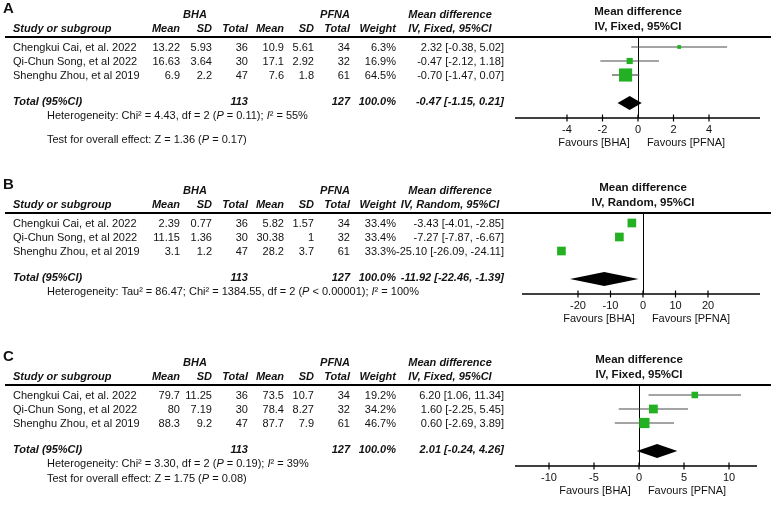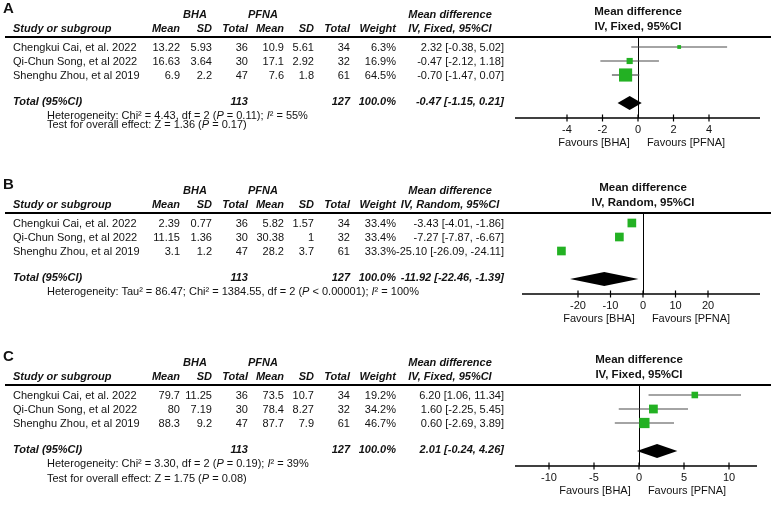--- a/index.html
+++ b/index.html
@@ -7,21 +7,21 @@
        font-family:"Liberation Sans","DejaVu Sans",sans-serif;font-size:11px;color:#121212;}
   .panel{position:absolute;left:0;width:771px;}
   .plabel{position:absolute;top:0px;left:3px;font-weight:bold;font-size:15px;line-height:16px;}
   .trow{position:absolute;left:0;width:504px;height:14px;line-height:14px;display:grid;
         grid-template-columns:142px 38px 32px 36px 36px 30px 36px 46px 108px;white-space:nowrap;}
   .bold{font-weight:bold;font-style:italic;}
   .num{text-align:right;}
   .study{padding-left:13px;text-align:left;}
   .ctr{text-align:center;}
   .g1{grid-column:2/5;text-align:center;}
-  .g2{grid-column:5/8;text-align:left;}
+  .g2{grid-column:5/8;text-align:right;}
   .g3{grid-column:9;text-align:center;}
   .rule{position:absolute;top:36px;left:5px;width:766px;height:2px;background:#000;}
   .note{position:absolute;left:7px;height:14px;line-height:14px;white-space:nowrap;padding-left:40px;}
   .plot{position:absolute;left:490px;top:0;}
 </style>
 </head>
 <body>
 
 <div id="fig">
 
@@ -84,21 +84,21 @@
       <span></span>
         <span></span>
       <span class="num">113</span>
       <span></span>
         <span></span>
       <span class="num">127</span>
       <span class="num">100.0%</span>
       <span class="num">-0.47 [-1.15, 0.21]</span>
     </div>
     <div class="note" style="top:108px">Heterogeneity: Chi² = 4.43, df = 2 (<i>P</i> = 0.11); <i>I</i>² = 55%</div>
-    <div class="note" style="top:117px">Test for overall effect: Z = 1.36 (<i>P</i> = 0.17)</div>
+    <div class="note" style="top:132px">Test for overall effect: Z = 1.36 (<i>P</i> = 0.17)</div>
     <svg class="plot" width="281" height="176" viewBox="0 0 281 176" font-family="Liberation Sans, DejaVu Sans, sans-serif">
         <text x="148" y="15" text-anchor="middle" font-size="11.5" font-weight="bold" fill="#121212">Mean difference</text>
         <text x="148" y="30" text-anchor="middle" font-size="11.5" font-weight="bold" fill="#121212">IV, Fixed, 95%CI</text>
         <line x1="148.5" y1="37.5" x2="148.5" y2="118" stroke="#000000" stroke-width="1"></line>
         <line x1="141.255" y1="47" x2="237.105" y2="47" stroke="#4a4a4a" stroke-width="1.2"></line>
         <rect x="187.29751494029833" y="45.11751494029833" width="3.76497011940334" height="3.76497011940334" fill="#23b123"></rect>
         <line x1="110.37" y1="61" x2="168.945" y2="61" stroke="#4a4a4a" stroke-width="1.2"></line>
         <rect x="136.57427928133583" y="57.91677928133583" width="6.16644143732834" height="6.16644143732834" fill="#23b123"></rect>
         <line x1="121.9075" y1="75" x2="149.2425" y2="75" stroke="#4a4a4a" stroke-width="1.2"></line>
         <rect x="129.002329309938" y="68.427329309938" width="13.145341380123986" height="13.145341380123986" fill="#23b123"></rect>
@@ -141,21 +141,21 @@
     <div>
         <div class="trow" style="top: 40px;">
           <span class="study">Chengkui Cai, et al. 2022</span>
           <span class="num">2.39</span>
           <span class="num">0.77</span>
           <span class="num">36</span>
           <span class="num">5.82</span>
           <span class="num">1.57</span>
           <span class="num">34</span>
           <span class="num">33.4%</span>
-          <span class="num">-3.43 [-4.01, -1.86]</span>
+          <span class="num">-3.43 [-4.01, -2.85]</span>
         </div>
         <div class="trow" style="top: 54px;">
           <span class="study">Qi-Chun Song, et al 2022</span>
           <span class="num">11.15</span>
           <span class="num">1.36</span>
           <span class="num">30</span>
           <span class="num">30.38</span>
           <span class="num">1</span>
           <span class="num">32</span>
           <span class="num">33.4%</span>

